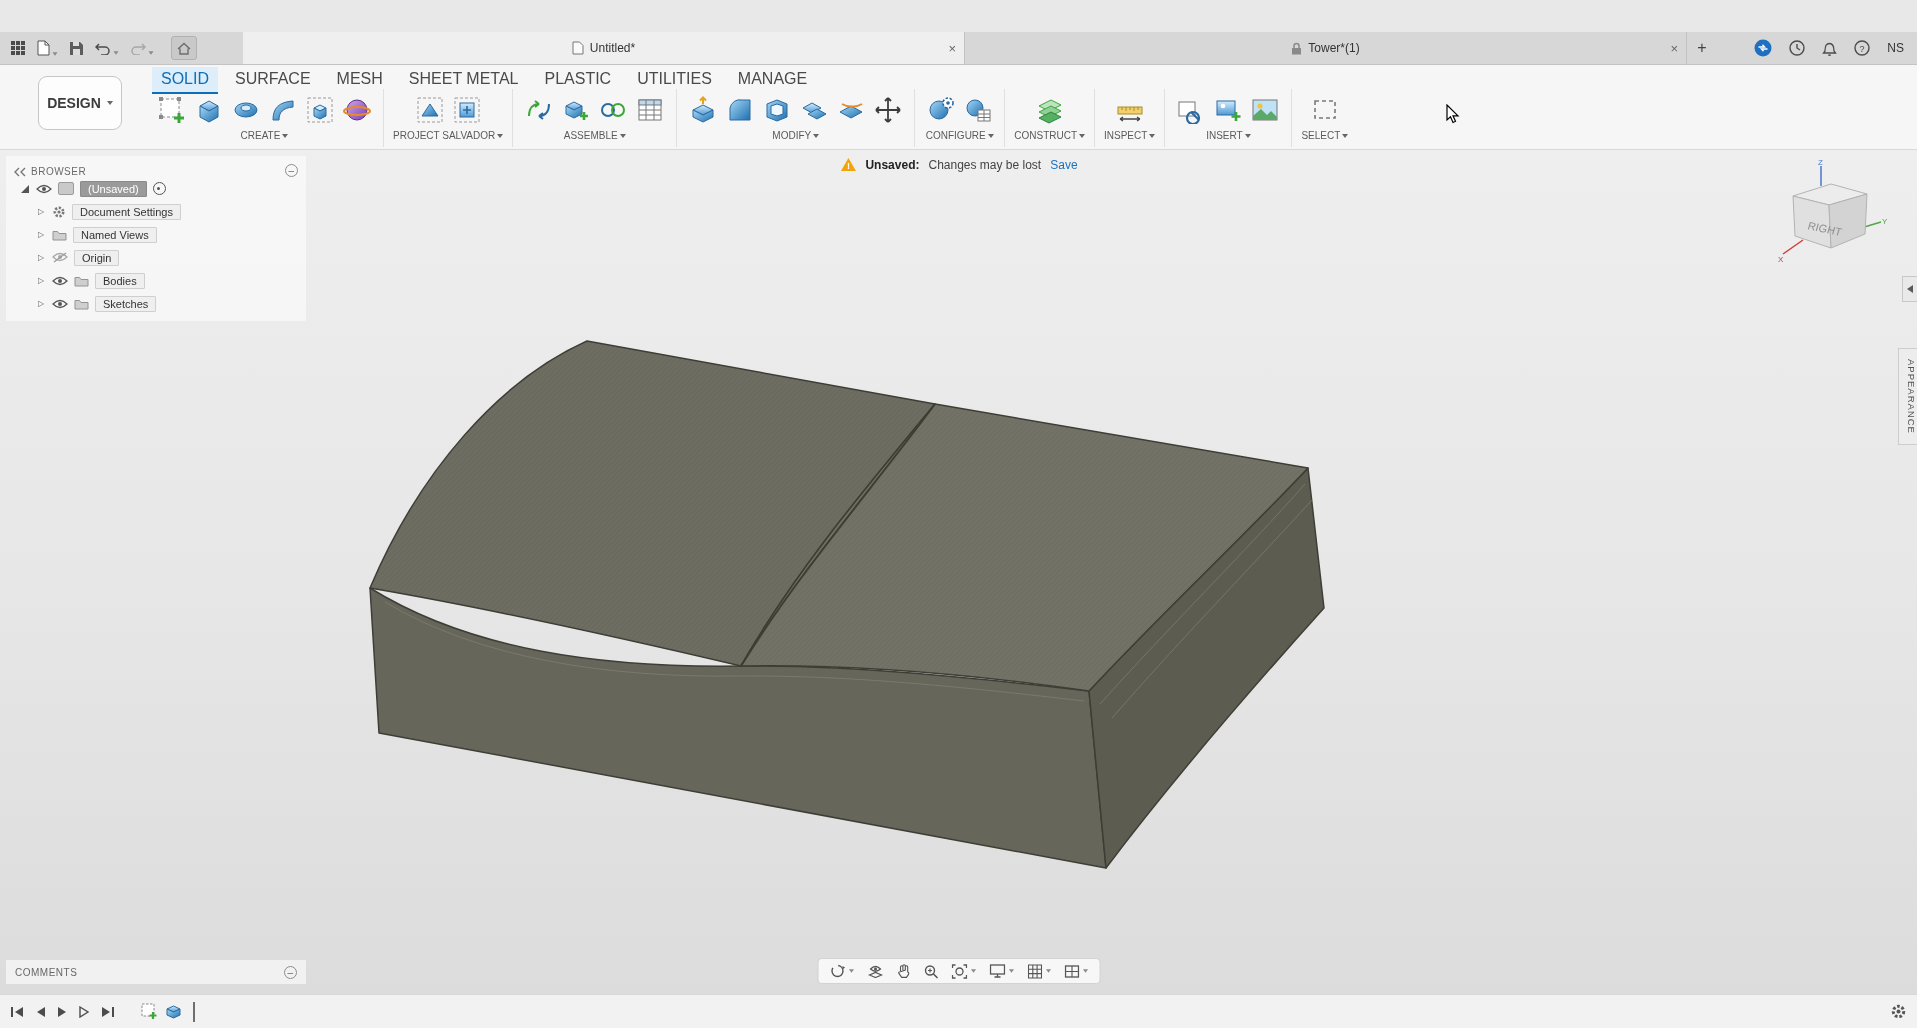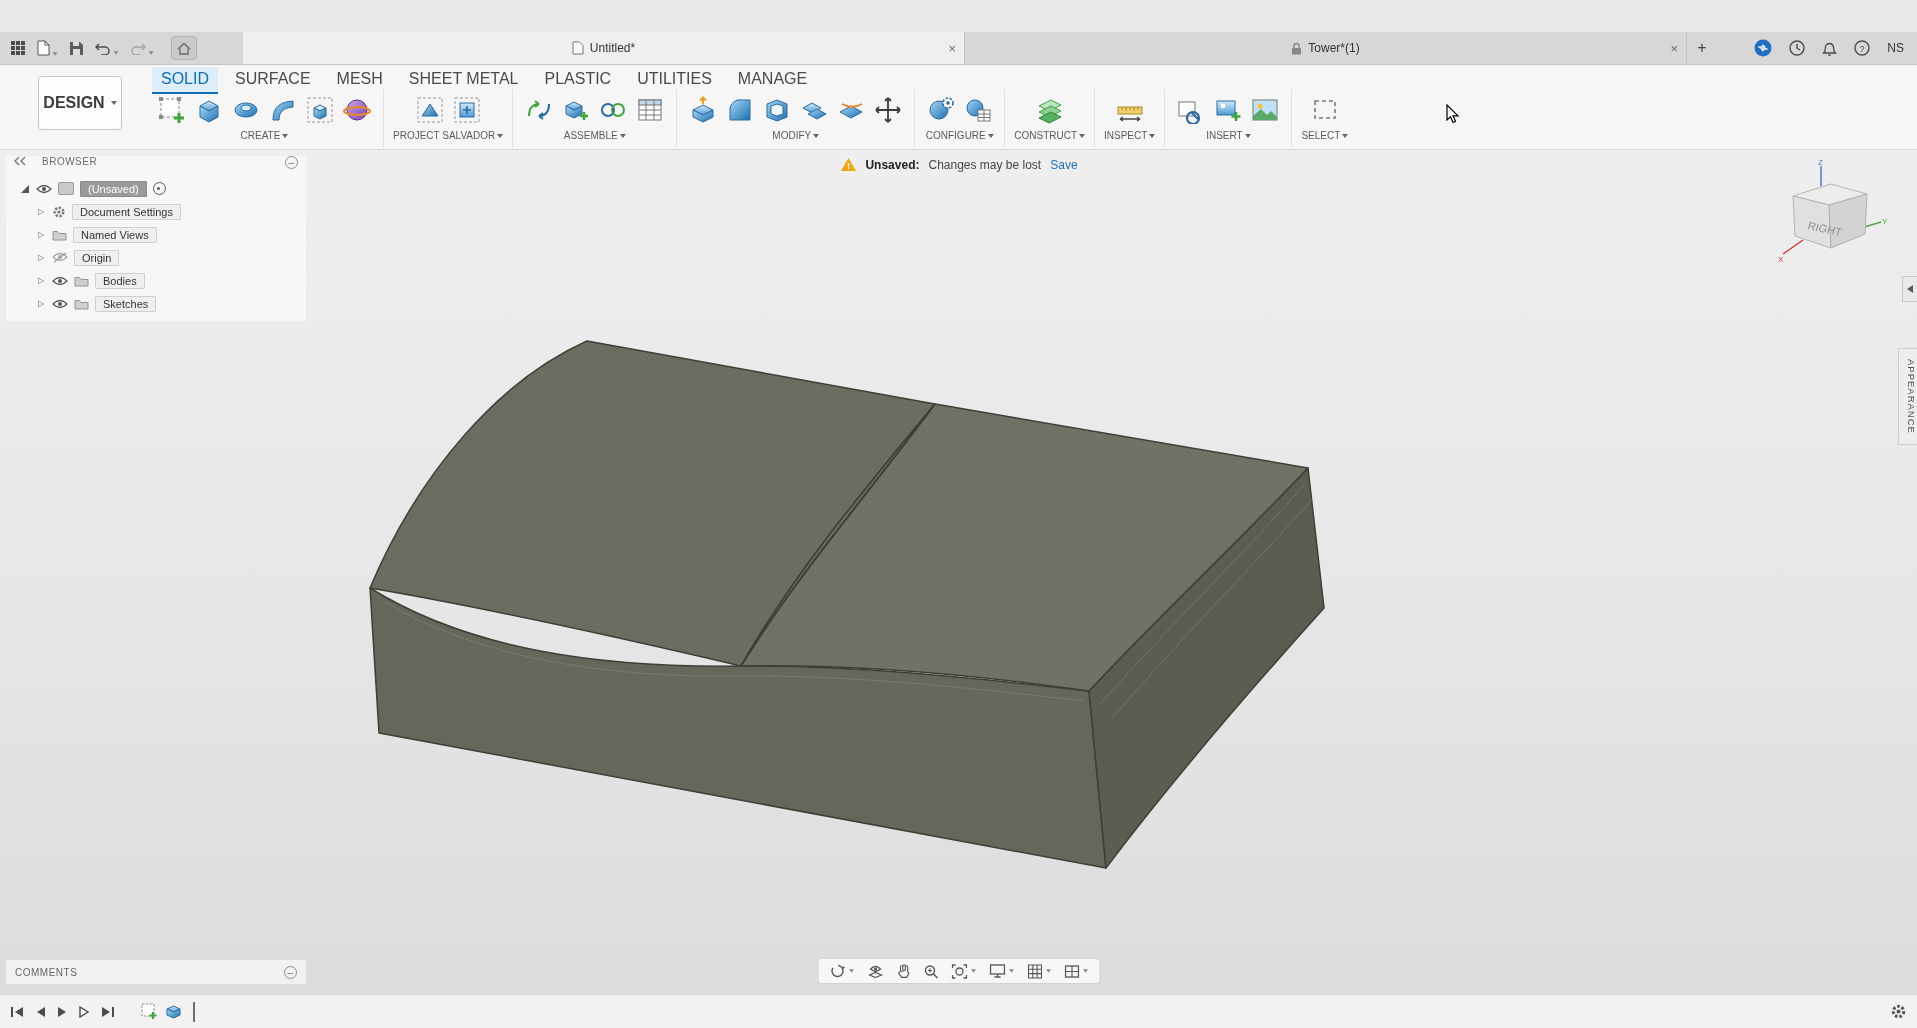--- a/index.html
+++ b/index.html
@@ -25,43 +25,43 @@
   .doc-tabs{display:flex;flex:1;margin-left:36px}
   .doc-tab{flex:1;max-width:722px;display:flex;align-items:center;font-size:12px;color:#333;border-right:1px solid #c3c3c3;padding:0 8px;position:relative}
   .doc-tab.active{background:#efefef}
   .doc-tab .tab-center{display:flex;align-items:center;gap:6px;margin:0 auto}
   .doc-tab .tab-close{position:absolute;right:8px;color:#666;font-size:13px;line-height:1}
   .newtab{width:30px;display:flex;align-items:center;justify-content:center;color:#444;font-size:16px}
   .tab-right{display:flex;align-items:center;gap:17px;padding:0 13px}
 
   
   .ribbon{position:absolute;top:65px;left:0;right:0;height:85px;background:#f6f6f6;border-bottom:1px solid #d8d8d8;z-index:48}
-  .ws-switch{position:absolute;left:38px;top:11px;width:84px;height:54px;background:#fdfdfd;border:1px solid #c6c6c6;border-radius:4px;
-    display:flex;align-items:center;justify-content:center;gap:6px;font-size:16px;font-weight:bold;color:#3c3c3c}
+  .ws-switch{position:absolute;left:38px;top:11px;width:84px;height:54px;background:#fdfdfd;border:1px solid #c6c6c6;border-radius:9px;
+    display:flex;align-items:center;justify-content:center;gap:6px;font-size:14px;font-weight:bold;color:#3c3c3c}
   .ribbon-tabs{position:absolute;left:152px;top:2px;display:flex;gap:8px;font-size:16px;color:#4a4a4a}
   .rtab{padding:3px 9px 4px;border-bottom:2px solid transparent}
   .rtab.active{color:#0e6eb8;background:#ddeefa;border-bottom-color:#0e6eb8}
   .groups{position:absolute;left:146px;top:24px;display:flex;align-items:flex-start}
   .group{display:flex;flex-direction:column;align-items:center;padding:0 9px;border-right:1px solid #e0e0e0;height:58px}
   .group:last-child{border-right:none}
   .g-icons{display:flex;align-items:center;gap:3px;height:41px}
   .g-label{font-size:10px;color:#5a5a5a;display:flex;align-items:center;gap:2px;white-space:nowrap}
   .tool{width:34px;height:38px;display:flex;align-items:center;justify-content:center;border-radius:3px}
   .caret{width:0;height:0;border-left:3px solid transparent;border-right:3px solid transparent;border-top:4px solid #666;display:inline-block}
   .caret.sm{border-top-color:#8b8b8b;transform:scale(.85)}
 
   
   .statusbar{position:absolute;left:50%;transform:translateX(-50%);top:157px;display:flex;align-items:center;gap:9px;font-size:12px;z-index:40}
   .statusbar .b{font-weight:bold;color:#222}
   .statusbar .m{color:#444}
   .statusbar .save{color:#1a73c1}
 
   
   .browser{position:absolute;left:6px;top:156px;width:300px;background:rgba(255,255,255,.55);z-index:40;padding-bottom:6px}
-  .browser-header{height:21px;display:flex;align-items:flex-start;font-size:10px;letter-spacing:.5px;color:#6a6a6a;padding:0 8px;gap:16px}
+  .browser-header{height:21px;display:flex;align-items:flex-end;font-size:10px;letter-spacing:.5px;color:#6a6a6a;padding:0 8px;gap:5px}
   .minus-btn{margin-left:auto;width:13px;height:13px;border:1px solid #8d8d8d;border-radius:50%;color:#6a6a6a;font-size:10px;line-height:11px;text-align:center}
   .brow{height:23px;display:flex;align-items:center;gap:6px;font-size:11px;color:#333}
   .brow .expander{color:#666;font-size:8px;width:10px;text-align:center}
   .b-label{background:rgba(238,238,238,.95);border:1px solid #cfcfcf;padding:1px 7px;border-radius:1px;white-space:nowrap}
   .b-label.selected{background:#9a9a9a;border-color:#8a8a8a;color:#fff}
   .doc-chip{width:16px;height:13px;background:#c9c9c9;border:1px solid #9b9b9b;border-radius:2px}
   .target{width:13px;height:13px;border:1.5px solid #555;border-radius:50%;position:relative}
   .target::after{content:"";position:absolute;left:3.5px;top:3.5px;width:3px;height:3px;background:#555;border-radius:50%}
 
   

